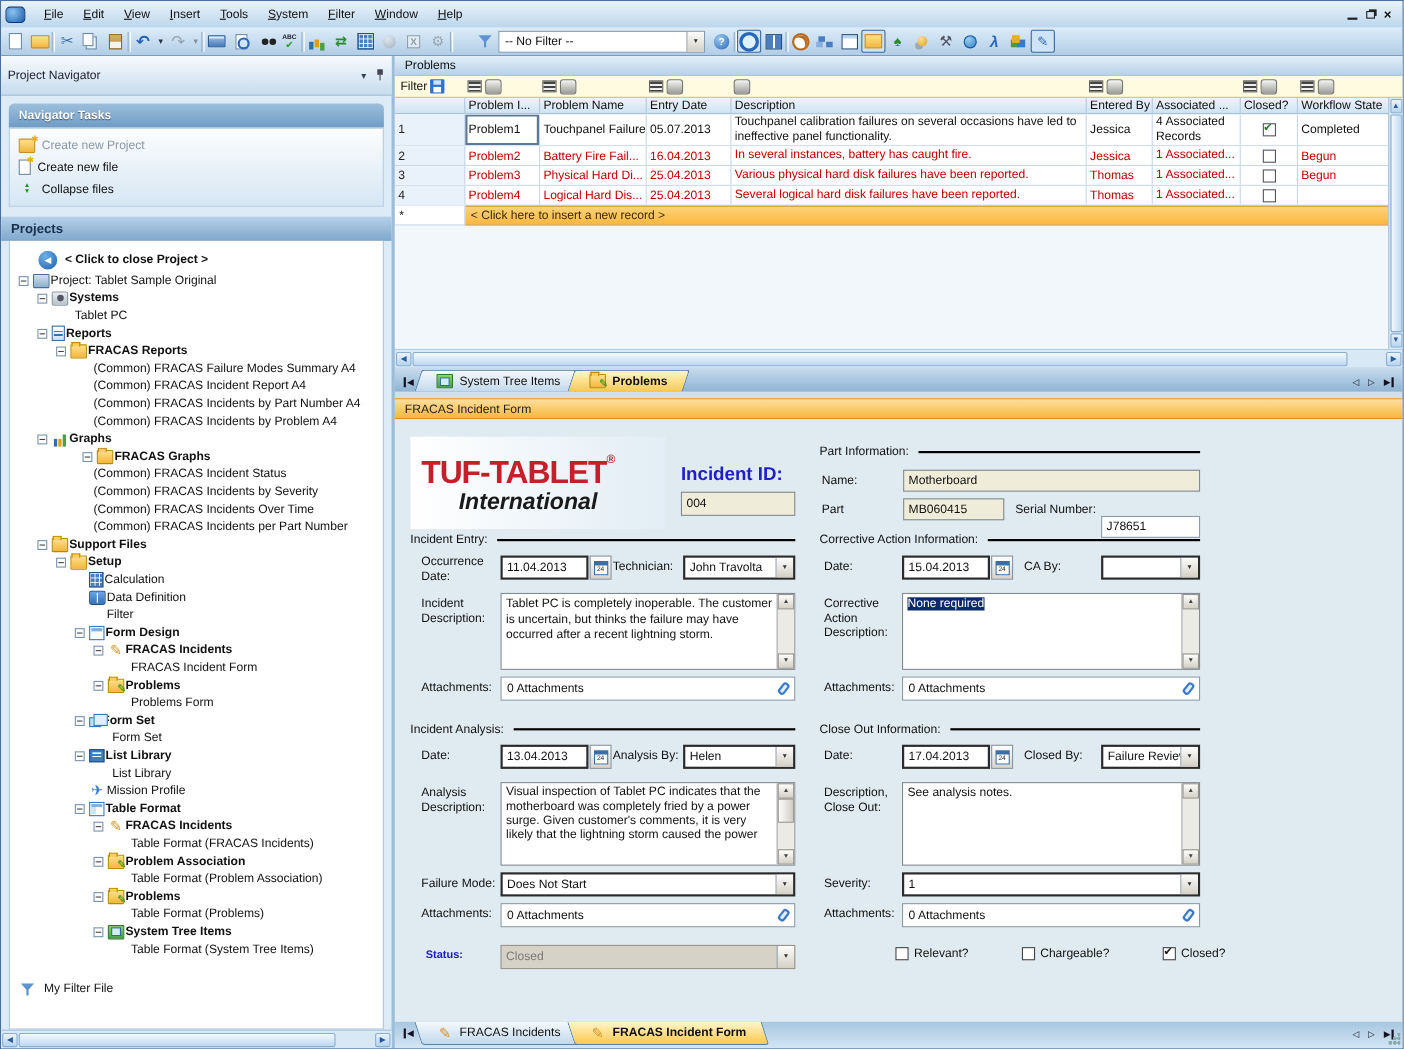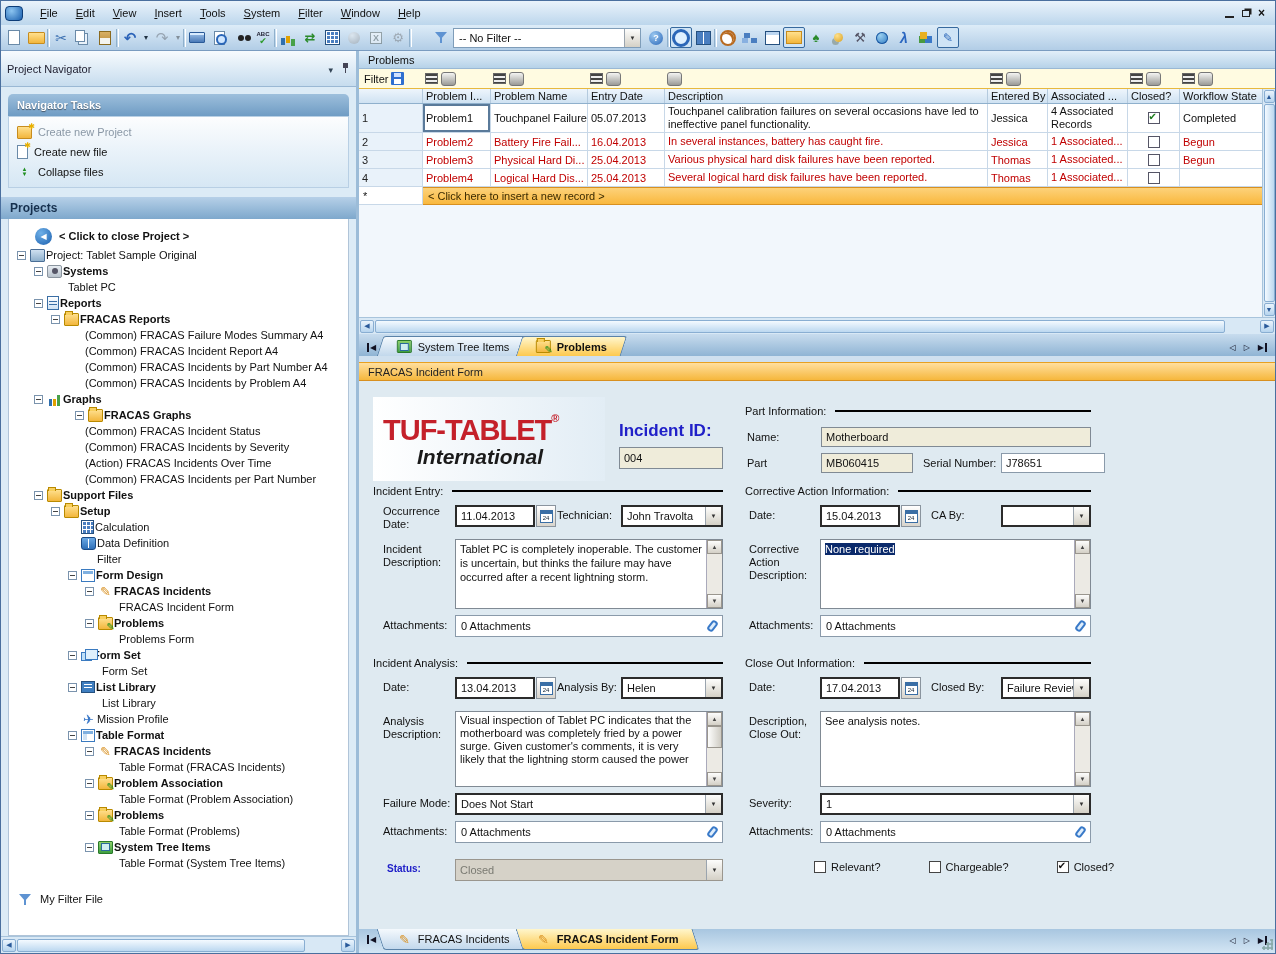--- a/index.html
+++ b/index.html
@@ -455,21 +455,21 @@
 
             <div class="tree-row" style="padding-left: 59px;">
               <span class="exp"></span>
               <span class="ti ti-none"></span>
               <span class="lbl">(Common)  FRACAS Incidents by Severity</span>
             </div>
 
             <div class="tree-row" style="padding-left: 59px;">
               <span class="exp"></span>
               <span class="ti ti-none"></span>
-              <span class="lbl">(Action)  FRACAS Incidents Over Time</span>
+              <span class="lbl">(Common)  FRACAS Incidents Over Time</span>
             </div>
 
             <div class="tree-row" style="padding-left: 59px;">
               <span class="exp"></span>
               <span class="ti ti-none"></span>
               <span class="lbl">(Common)  FRACAS Incidents per Part Number</span>
             </div>
 
             <div class="tree-row" style="padding-left: 25px;">
               <span class="exp show"></span>
@@ -787,21 +787,21 @@
 
         <div class="abs sec-hdr" style="left:386px;top:24px;width:346px">
           <span>Part Information:</span>
             <span class="line"></span>
         </div>
         <div class="abs flabel" style="left:388px;top:50px">Name:</div>
         <div class="abs field beige" style="left:462px;top:46px;width:270px;height:20px">Motherboard</div>
         <div class="abs flabel" style="left:388px;top:76px">Part</div>
         <div class="abs field beige" style="left:462px;top:72px;width:92px;height:20px">MB060415</div>
         <div class="abs flabel" style="left:564px;top:76px">Serial Number:</div>
-        <div class="abs field" style="left:642px;top:72px;width:104px;height:20px">J78651</div>
+        <div class="abs field" style="left:642px;top:88px;width:90px;height:20px">J78651</div>
 
         <div class="abs sec-hdr" style="left:14px;top:104px;width:350px">
           <span>Incident Entry:</span>
             <span class="line"></span>
         </div>
         <div class="abs sec-hdr" style="left:386px;top:104px;width:346px">
           <span>Corrective Action Information:</span>
             <span class="line"></span>
         </div>
 

